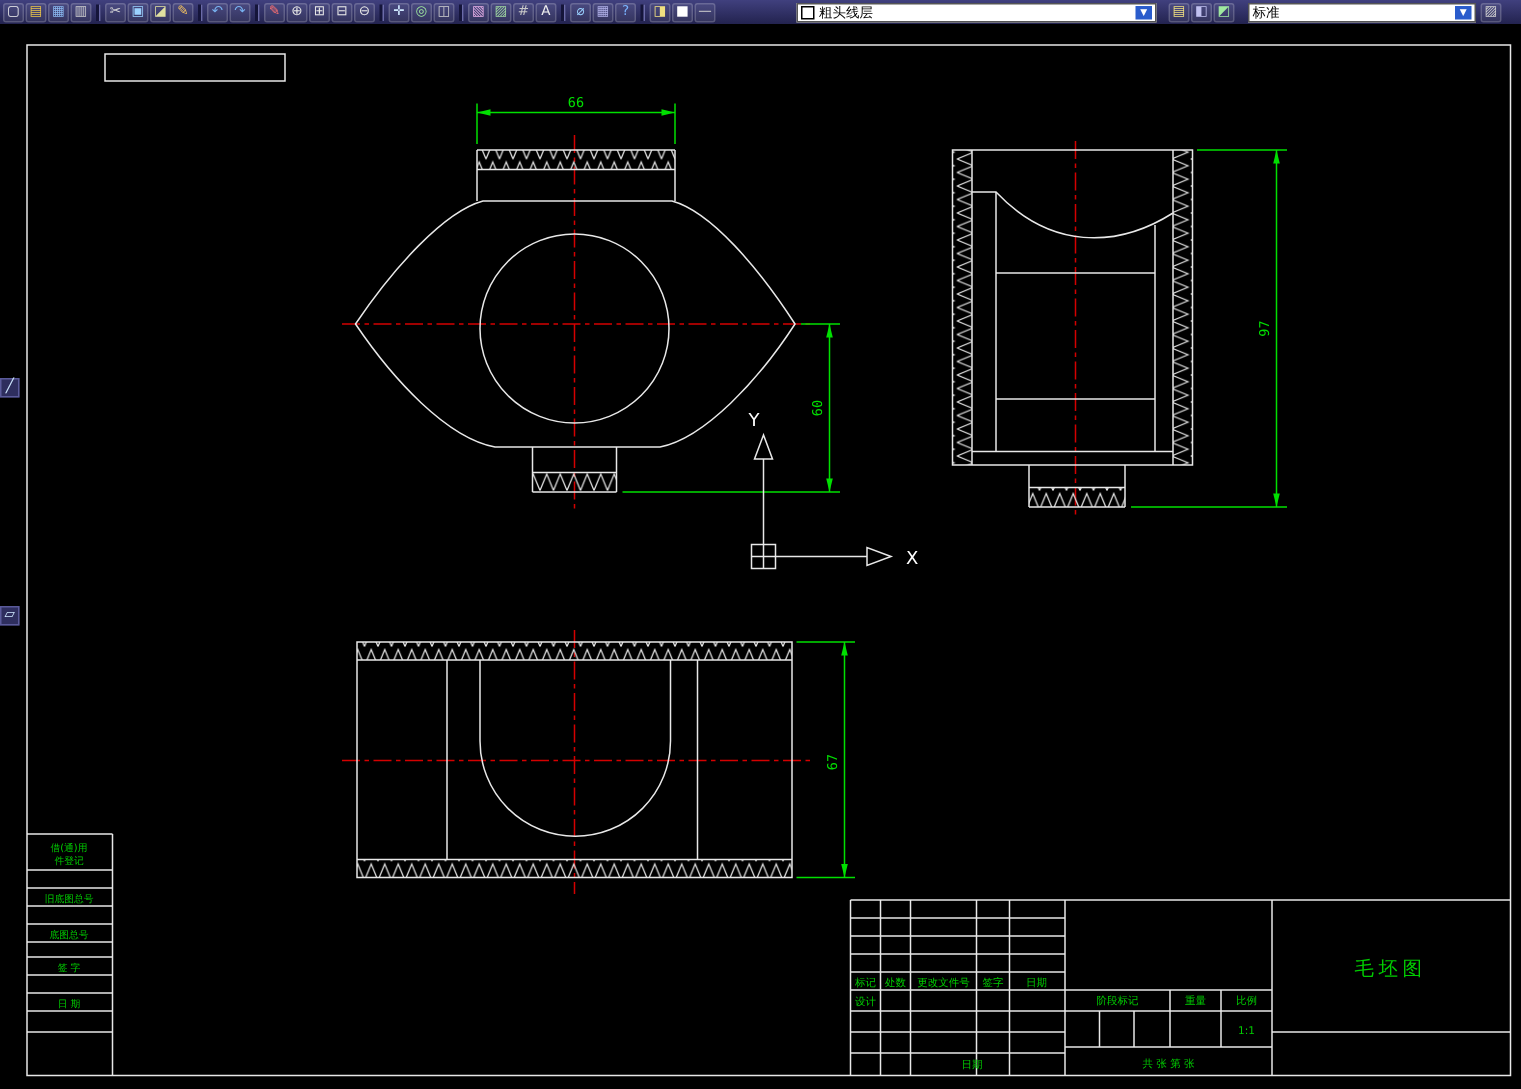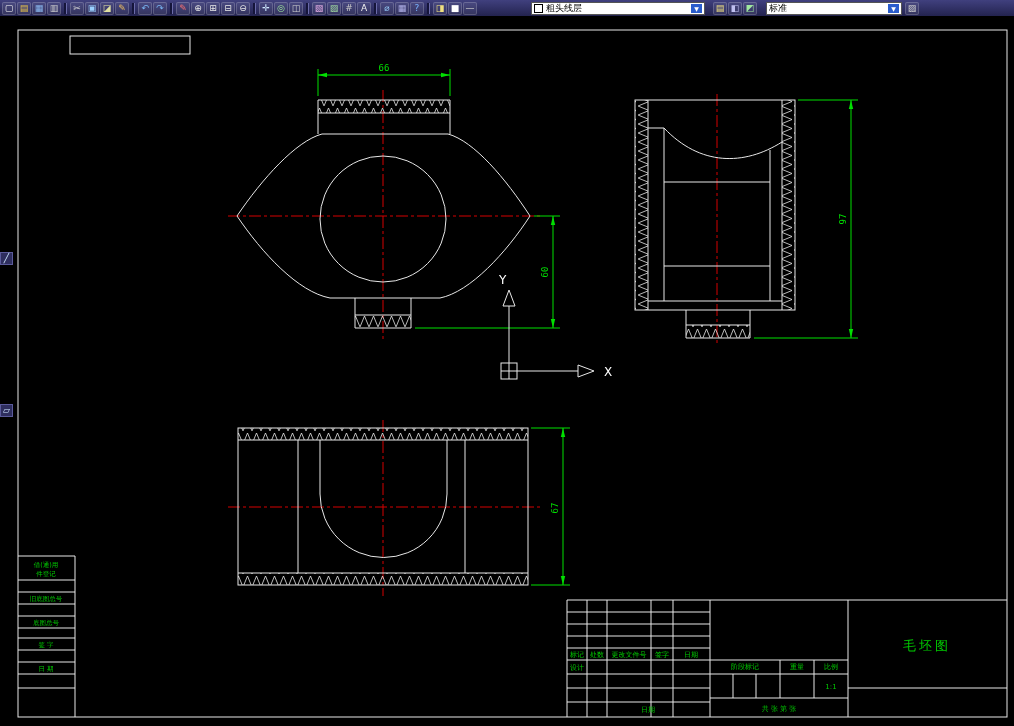--- a/index.html
+++ b/index.html
@@ -29,22 +29,22 @@
     height:13px;background:#fff;border:1px solid #555;box-sizing:border-box;
     display:flex;align-items:center;gap:3px;padding:0 2px;flex:0 0 auto;
     font-size:9px;color:#000;cursor:pointer;
   }
   .combo .combo-text{white-space:nowrap;overflow:hidden;}
   .combo .arrow{
     margin-left:auto;width:11px;height:9px;flex:0 0 auto;
     background:#2a5ccc;color:#fff;font-size:6px;line-height:9px;text-align:center;
   }
   .swatch{width:7px;height:7px;flex:0 0 auto;background:#fff;border:1px solid #000;}
-  .layer-combo{width:174px;margin-left:54px;}
-  .style-combo{width:136px;margin-left:9px;}
+  .layer-combo{width:240px;margin-left:54px;}
+  .style-combo{width:152px;margin-left:9px;}
   .mid-group{margin-left:8px;}
   .right-group{margin-left:3px;}
   
   .side-btn{
     position:absolute;left:0;width:13px;height:13px;z-index:5;cursor:pointer;
     background:#2e2e5e;border:1px solid #5a5a9a;box-sizing:border-box;
     color:#cfe8ff;font-size:9px;line-height:11px;text-align:center;
   }
   #side-btn-1{top:252px;} #side-btn-2{top:404px;}
   

